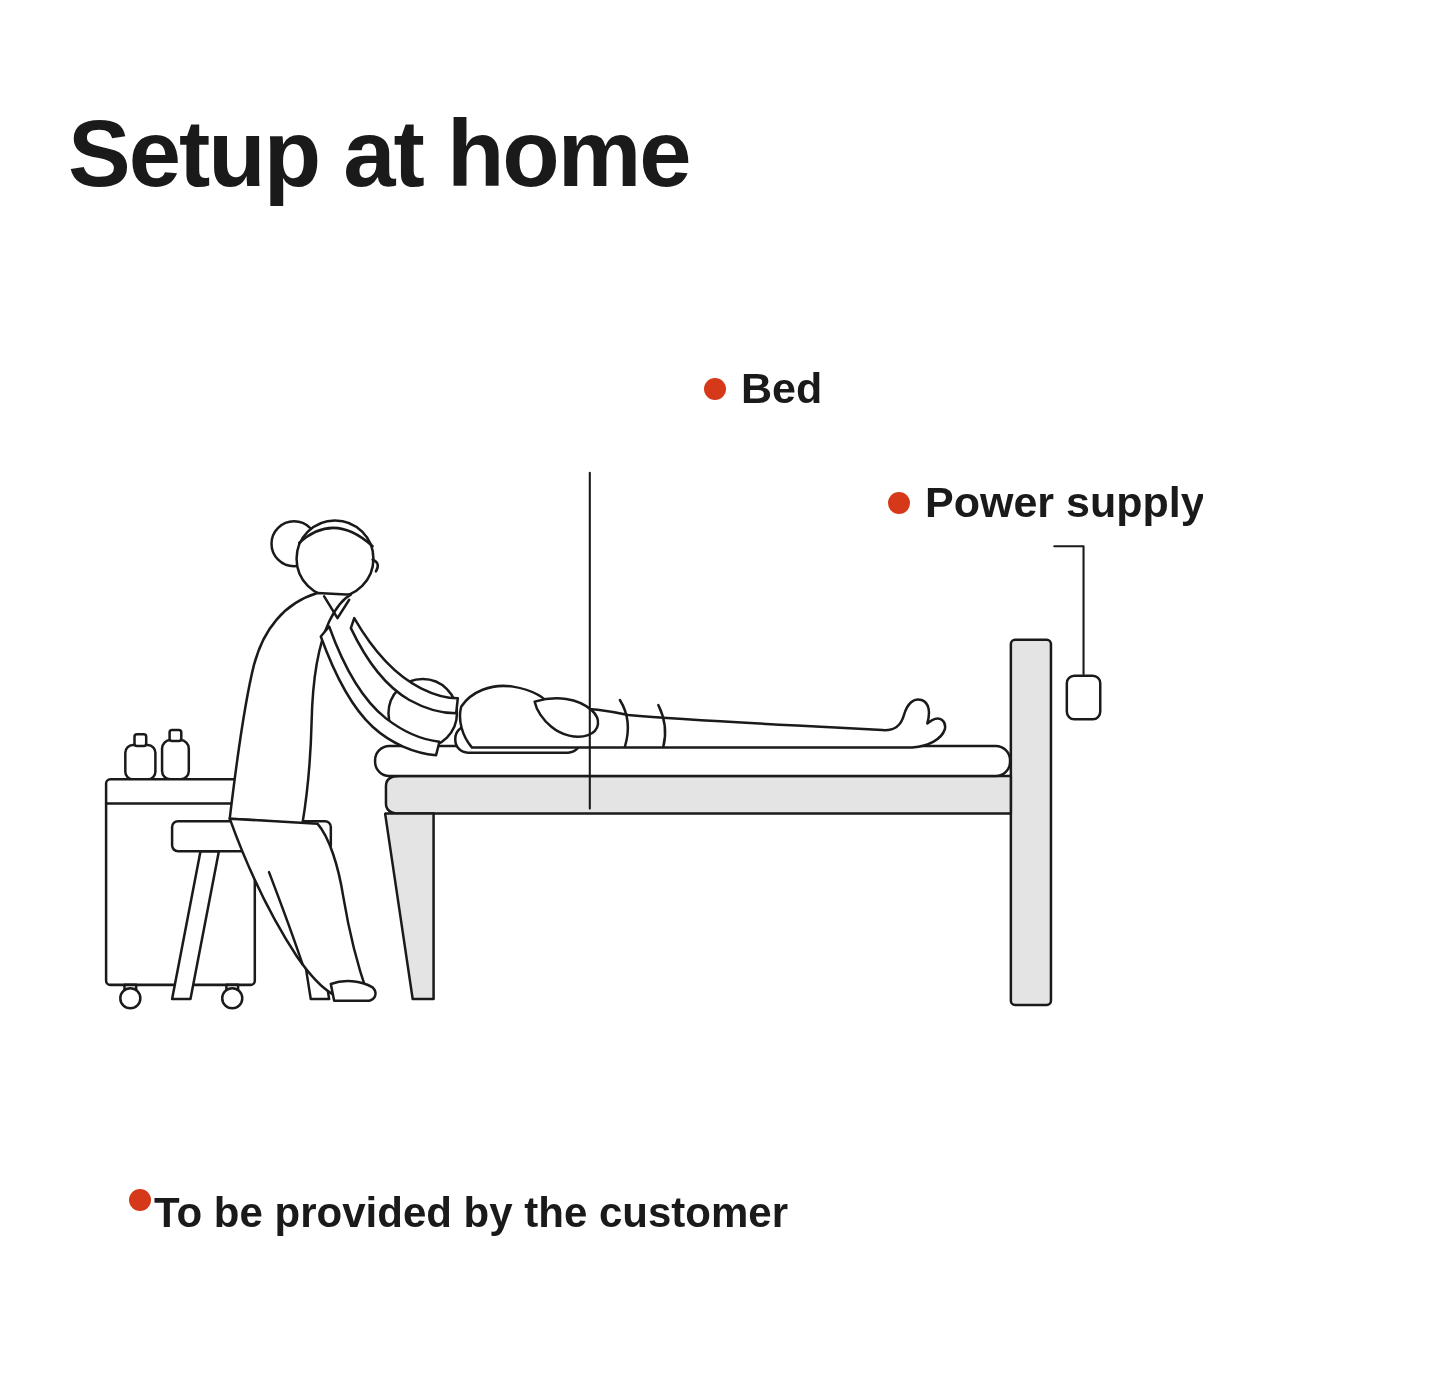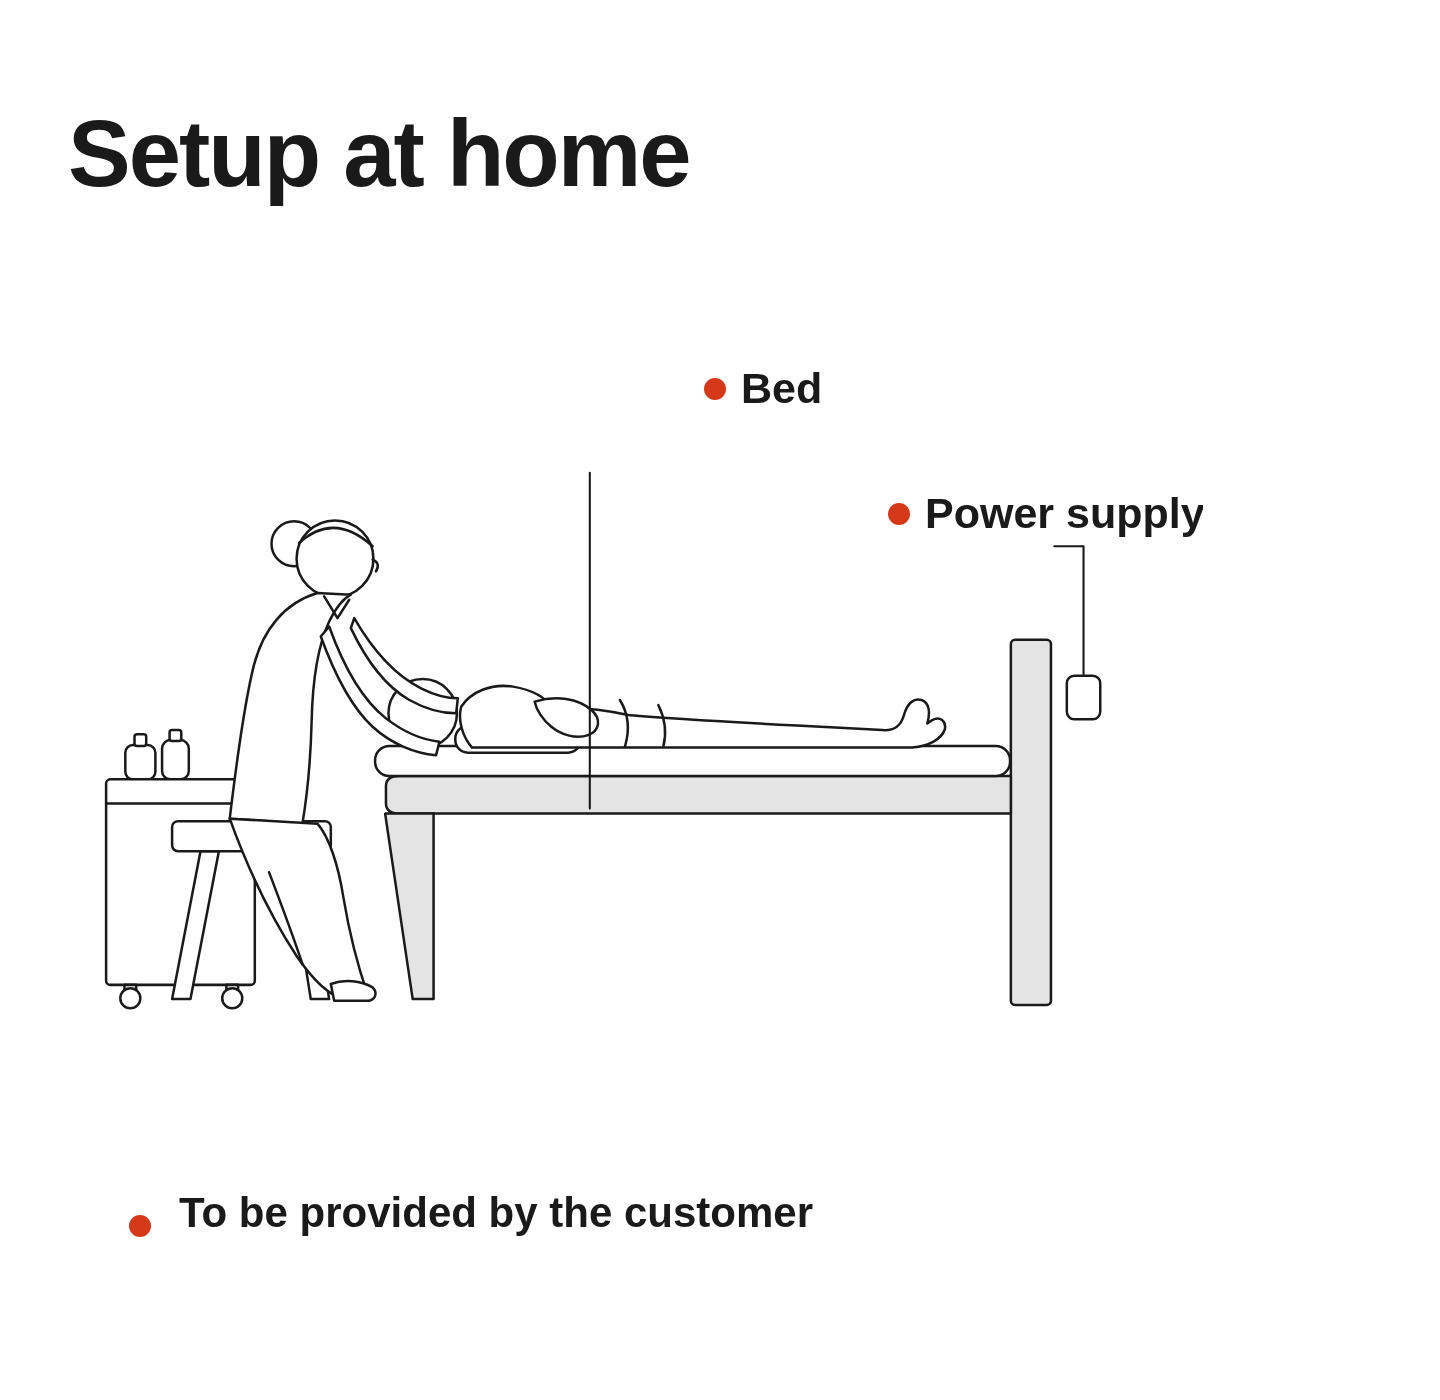--- a/index.html
+++ b/index.html
@@ -13,24 +13,24 @@
   .title {
     position:absolute; left:68px; top:100px;
     font-size:94px; font-weight:700; letter-spacing:-2px; color:var(--ink);
   }
   .scene { position:absolute; inset:0; width:100%; height:100%; }
   .label {
     position:absolute; display:flex; align-items:center; gap:15px;
     font-size:43px; font-weight:700; color:var(--ink); white-space:nowrap;
   }
   .label-bed   { left:704px; top:364px; }
-  .label-power { left:888px; top:489px; }
+  .label-power { left:888px; top:478px; }
   .legend {
     position:absolute; left:129px; top:1189px;
-    display:flex; align-items:flex-end; gap:28px;
+    display:flex; align-items:flex-start; gap:3px;
     font-size:42px; font-weight:700; color:var(--ink); white-space:nowrap;
   }
   .dot { width:22px; height:22px; border-radius:50%; background:var(--accent); flex:0 0 auto; }
   svg .ln { fill:none; stroke:var(--ink); stroke-width:3;   stroke-linecap:round; stroke-linejoin:round; }
   svg .ld { fill:none; stroke:var(--ink); stroke-width:2.5; stroke-linecap:round; stroke-linejoin:round; }
   svg .fw { fill:#ffffff;    stroke:var(--ink); stroke-width:3; stroke-linejoin:round; }
   svg .fg { fill:var(--fill);stroke:var(--ink); stroke-width:3; stroke-linejoin:round; }
 </style>
 </head>
 <body>

